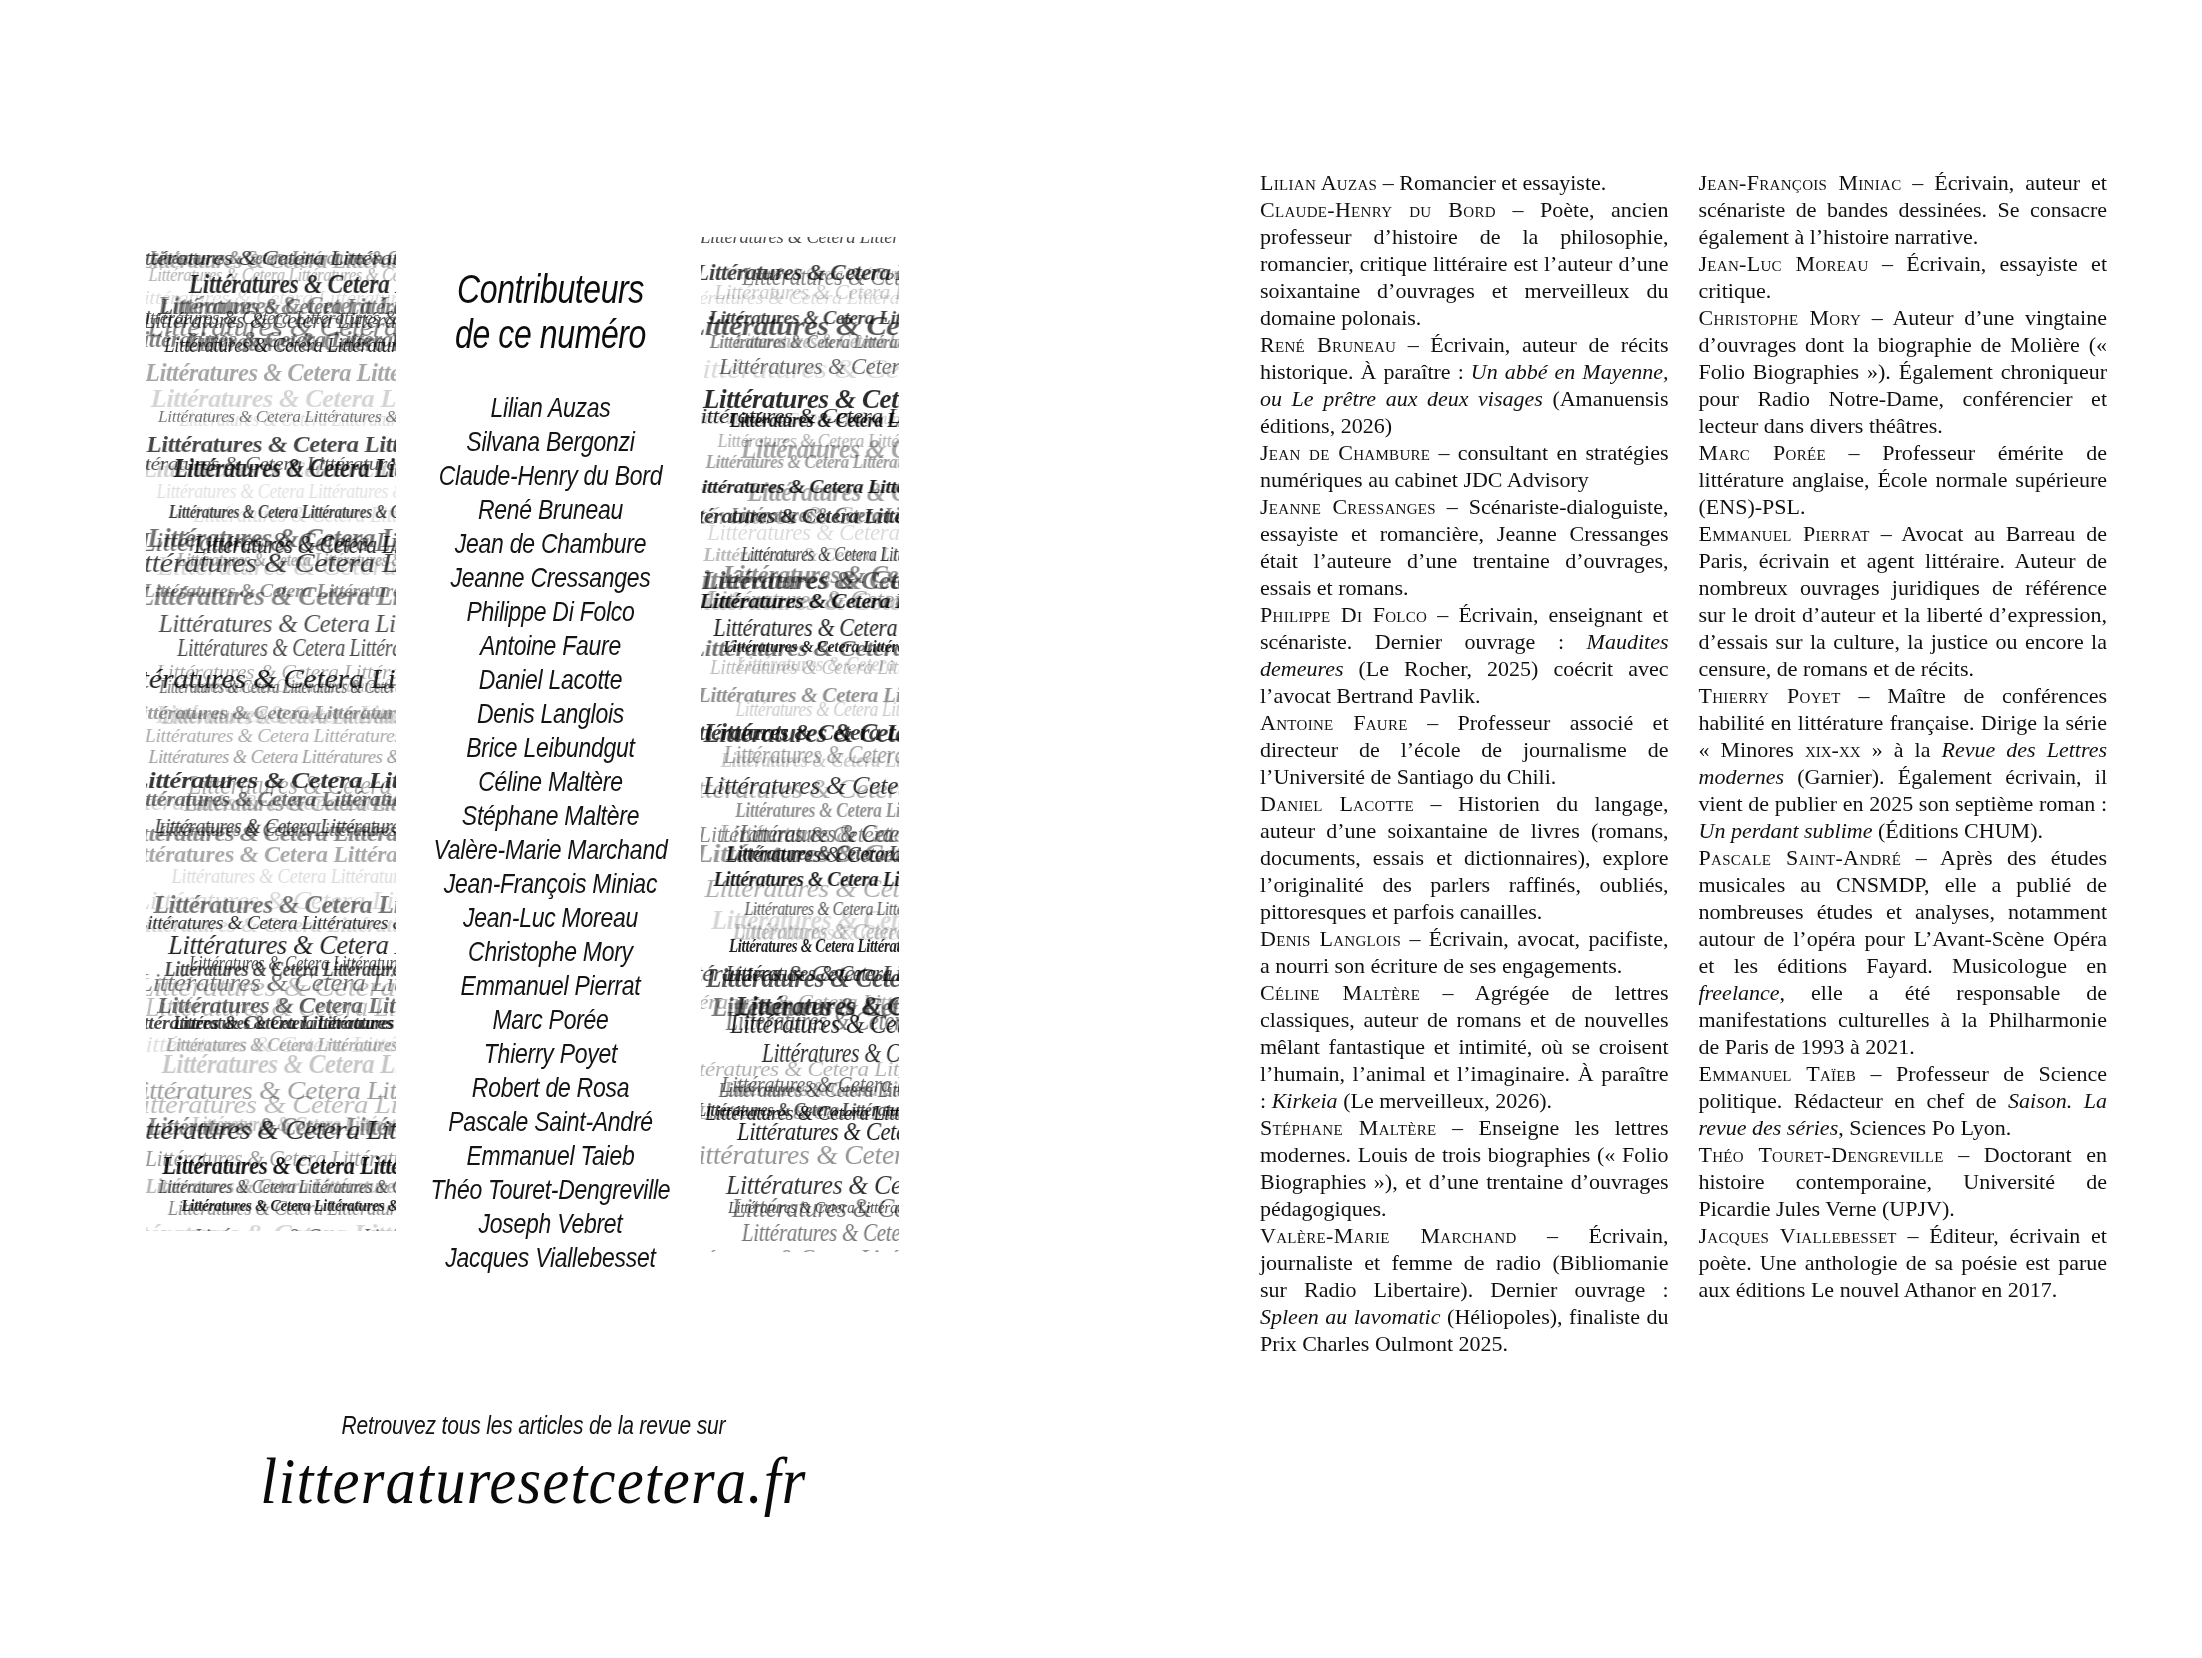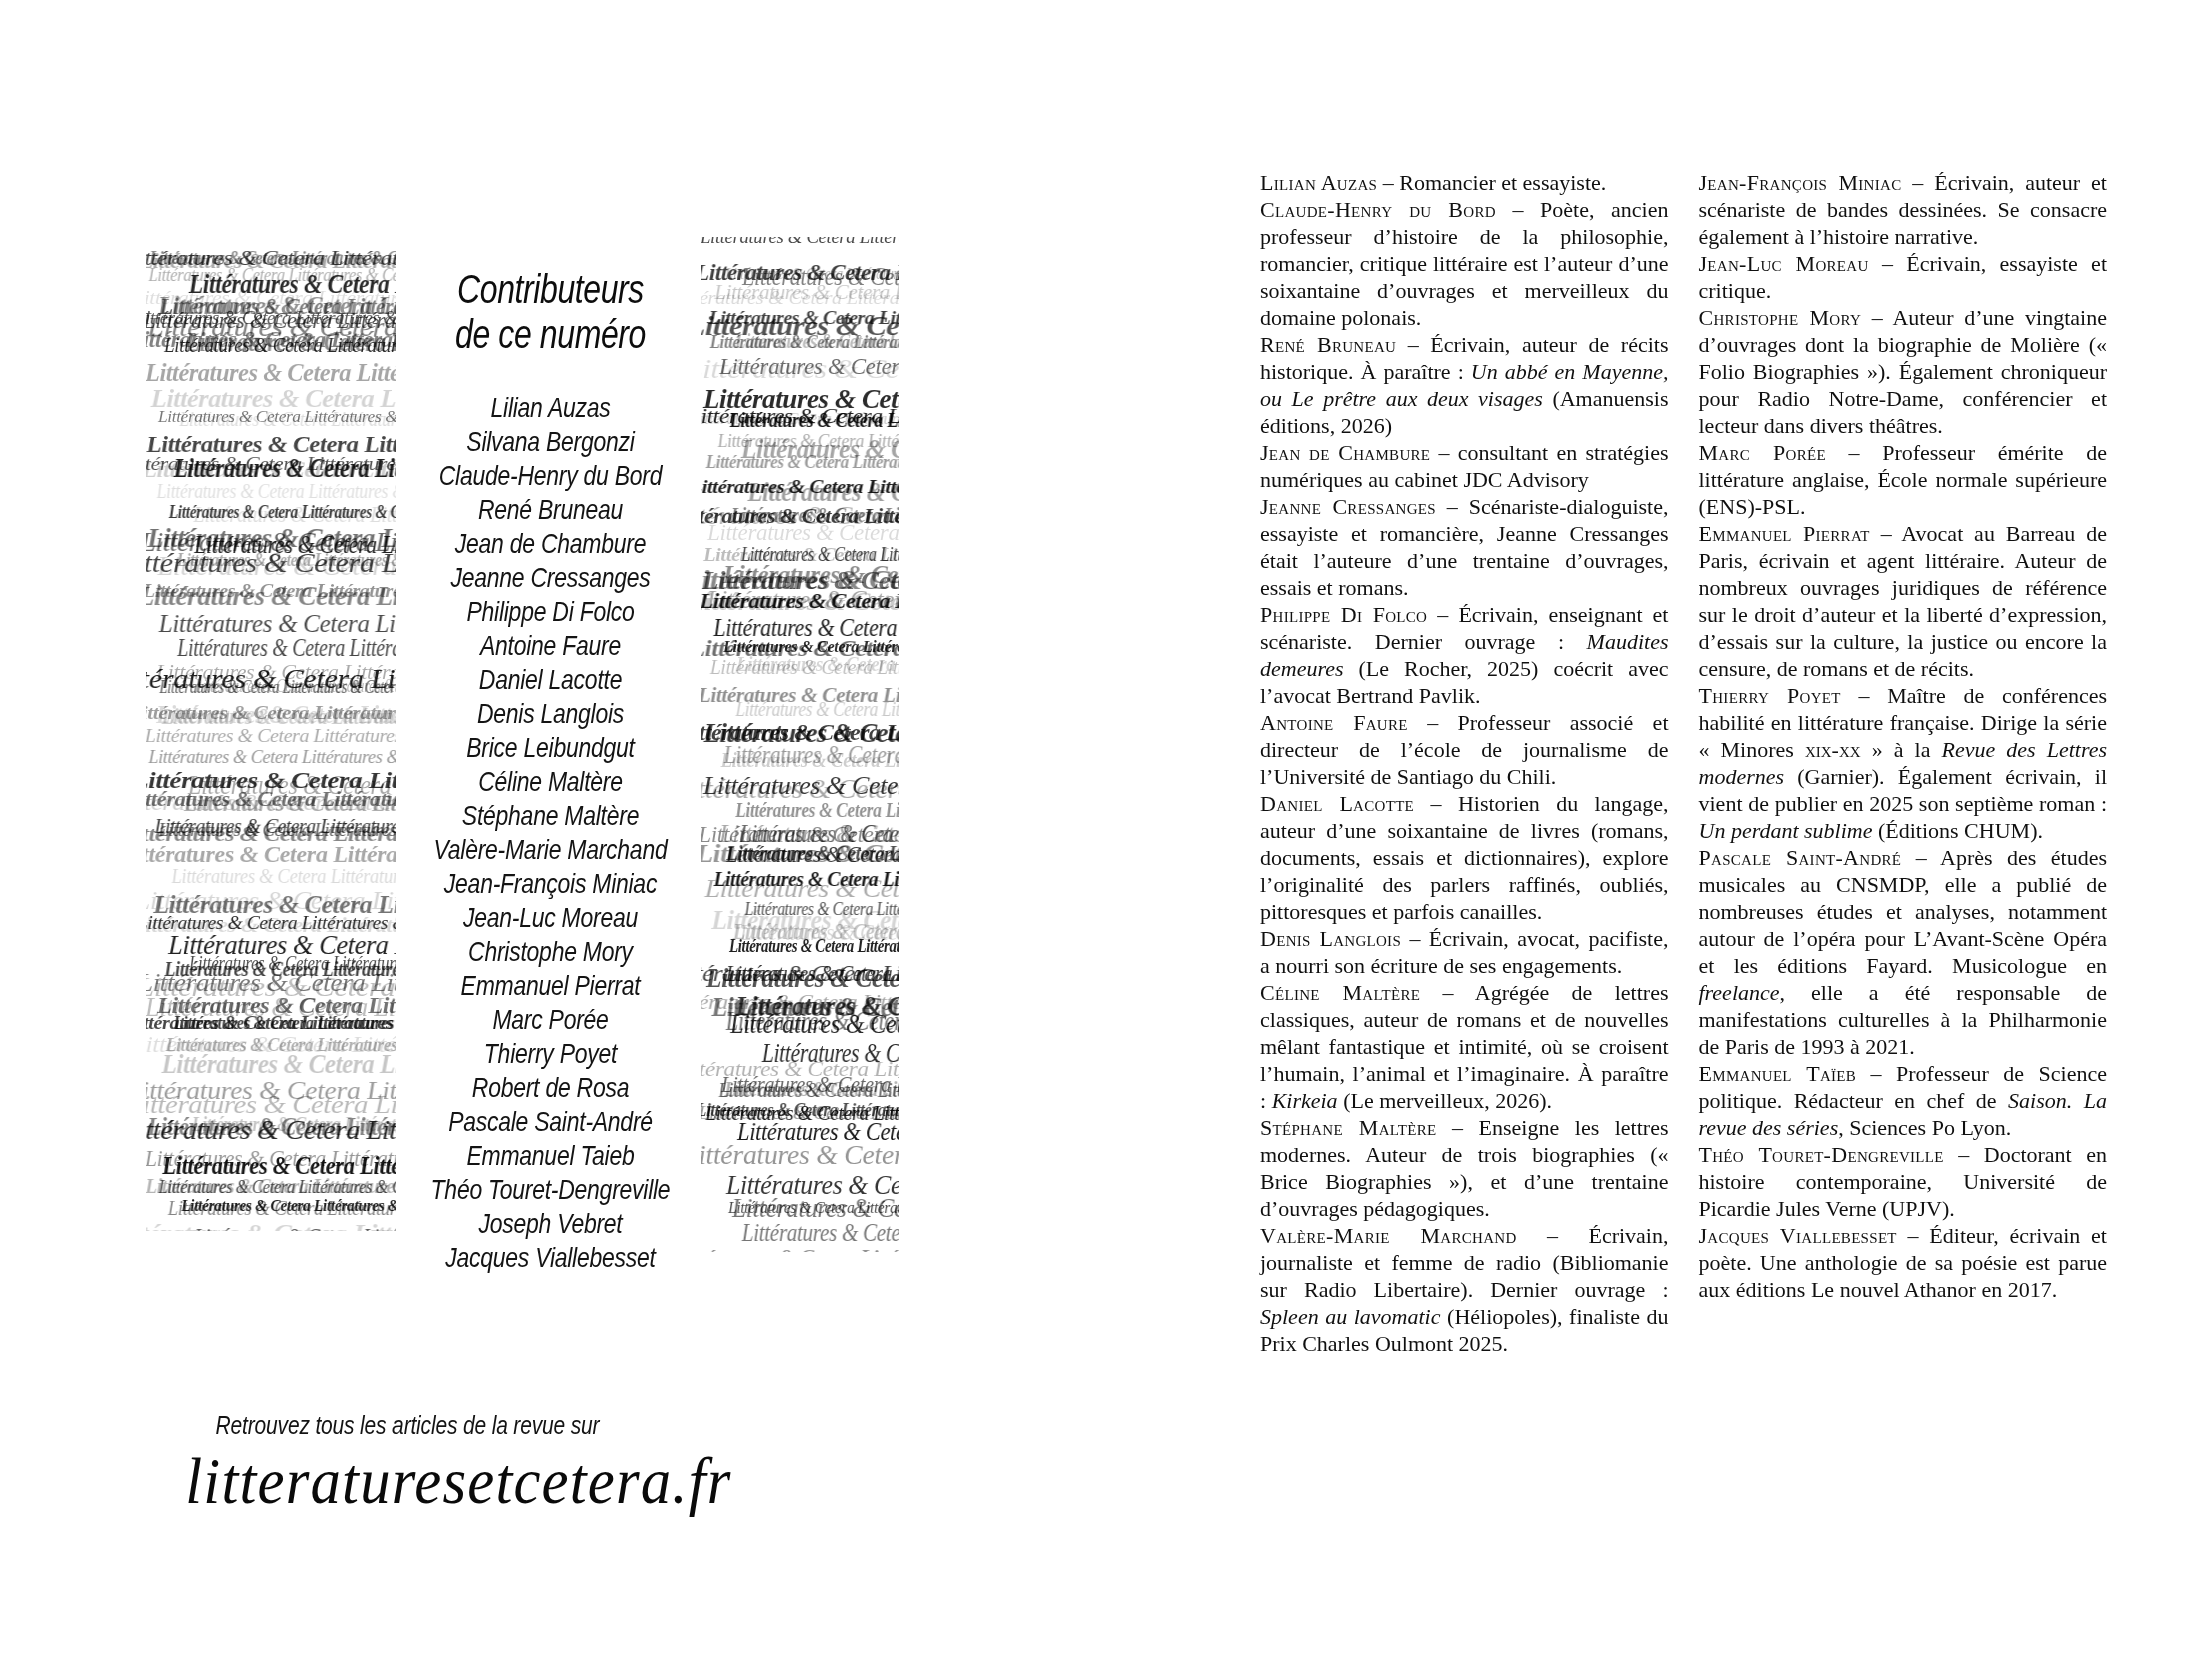--- a/index.html
+++ b/index.html
@@ -96,21 +96,21 @@
     transform: scaleX(0.82);
     transform-origin: center center;
     white-space: nowrap;
   }
 
   .footer-block {
     position: absolute;
     left: 155px;
     top: 1411px;
     width: 757px;
-    text-align: left;
+    text-align: center;
   }
   .footer-lead {
     font-family: "Liberation Sans", sans-serif;
     font-style: italic;
     font-size: 25px;
     letter-spacing: -0.2px;
     color: #141414;
     transform: scaleX(0.84);
     transform-origin: center center;
     white-space: nowrap;
@@ -391,21 +391,21 @@
         <p class="bio-entry"><span class="bio-name">Lilian Auzas</span><span> – Romancier et essayiste.</span></p>
         <p class="bio-entry"><span class="bio-name">Claude-Henry du Bord</span><span> – Poète, ancien professeur d’histoire de la philosophie, romancier, critique littéraire est l’auteur d’une soixantaine d’ouvrages et merveilleux du domaine polonais.</span></p>
         <p class="bio-entry"><span class="bio-name">René Bruneau</span><span> – Écrivain, auteur de récits historique. À paraître : </span><span class="ital">Un abbé en Mayenne, ou Le prêtre aux deux visages</span><span> (Amanuensis éditions, 2026)</span></p>
         <p class="bio-entry"><span class="bio-name">Jean de Chambure</span><span> – consultant en stratégies numériques au cabinet JDC Advisory</span></p>
         <p class="bio-entry"><span class="bio-name">Jeanne Cressanges</span><span> – Scénariste-dialoguiste, essayiste et romancière, Jeanne Cressanges était l’auteure d’une trentaine d’ouvrages, essais et romans.</span></p>
         <p class="bio-entry"><span class="bio-name">Philippe Di Folco</span><span> – Écrivain, enseignant et scénariste. Dernier ouvrage : </span><span class="ital">Maudites demeures</span><span> (Le Rocher, 2025) coécrit avec l’avocat Bertrand Pavlik.</span></p>
         <p class="bio-entry"><span class="bio-name">Antoine Faure</span><span> – Professeur associé et directeur de l’école de journalisme de l’Université de Santiago du Chili.</span></p>
         <p class="bio-entry"><span class="bio-name">Daniel Lacotte</span><span> – Historien du langage, auteur d’une soixantaine de livres (romans, documents, essais et dictionnaires), explore l’originalité des parlers raffinés, oubliés, pittoresques et parfois canailles.</span></p>
         <p class="bio-entry"><span class="bio-name">Denis Langlois</span><span> – Écrivain, avocat, pacifiste, a nourri son écriture de ses engagements.</span></p>
         <p class="bio-entry"><span class="bio-name">Céline Maltère</span><span> – Agrégée de lettres classiques, auteur de romans et de nouvelles mêlant fantastique et intimité, où se croisent l’humain, l’animal et l’imaginaire. À paraître : </span><span class="ital">Kirkeia</span><span> (Le merveilleux, 2026).</span></p>
-        <p class="bio-entry"><span class="bio-name">Stéphane Maltère</span><span> – Enseigne les lettres modernes. Auteur de trois biographies (« Brice Biographies »), et d’une trentaine d’ouvrages pédagogiques.</span></p>
+        <p class="bio-entry"><span class="bio-name">Stéphane Maltère</span><span> – Enseigne les lettres modernes. Louis de trois biographies (« Folio Biographies »), et d’une trentaine d’ouvrages pédagogiques.</span></p>
         <p class="bio-entry"><span class="bio-name">Valère-Marie Marchand</span><span> – Écrivain, journaliste et femme de radio (Bibliomanie sur Radio Libertaire). Dernier ouvrage : </span><span class="ital">Spleen au lavomatic</span><span> (Héliopoles), finaliste du Prix Charles Oulmont 2025.</span></p>
       </div>
     <div class="bio-col" id="bio-col-2">
         <p class="bio-entry"><span class="bio-name">Jean-François Miniac</span><span> – Écrivain, auteur et scénariste de bandes dessinées. Se consacre également à l’histoire narrative.</span></p>
         <p class="bio-entry"><span class="bio-name">Jean-Luc Moreau</span><span> – Écrivain, essayiste et critique.</span></p>
         <p class="bio-entry"><span class="bio-name">Christophe Mory</span><span> – Auteur d’une vingtaine d’ouvrages dont la biographie de Molière (« Folio Biographies »). Également chroniqueur pour Radio Notre-Dame, conférencier et lecteur dans divers théâtres.</span></p>
         <p class="bio-entry"><span class="bio-name">Marc Porée</span><span> – Professeur émérite de littérature anglaise, École normale supérieure (ENS)-PSL.</span></p>
         <p class="bio-entry"><span class="bio-name">Emmanuel Pierrat</span><span> – Avocat au Barreau de Paris, écrivain et agent littéraire. Auteur de nombreux ouvrages juridiques de référence sur le droit d’auteur et la liberté d’expression, d’essais sur la culture, la justice ou encore la censure, de romans et de récits.</span></p>
         <p class="bio-entry"><span class="bio-name">Thierry Poyet</span><span> – Maître de conférences habilité en littérature française. Dirige la série « Minores </span><span class="smallroman">xix-xx</span><span> » à la </span><span class="ital">Revue des Lettres modernes</span><span> (Garnier). Également écrivain, il vient de publier en 2025 son septième roman : </span><span class="ital">Un perdant sublime</span><span> (Éditions CHUM).</span></p>
         <p class="bio-entry"><span class="bio-name">Pascale Saint-André</span><span> – Après des études musicales au CNSMDP, elle a publié de nombreuses études et analyses, notamment autour de l’opéra pour L’Avant-Scène Opéra et les éditions Fayard. Musicologue en </span><span class="ital">freelance</span><span>, elle a été responsable de manifestations culturelles à la Philharmonie de Paris de 1993 à 2021.</span></p>

